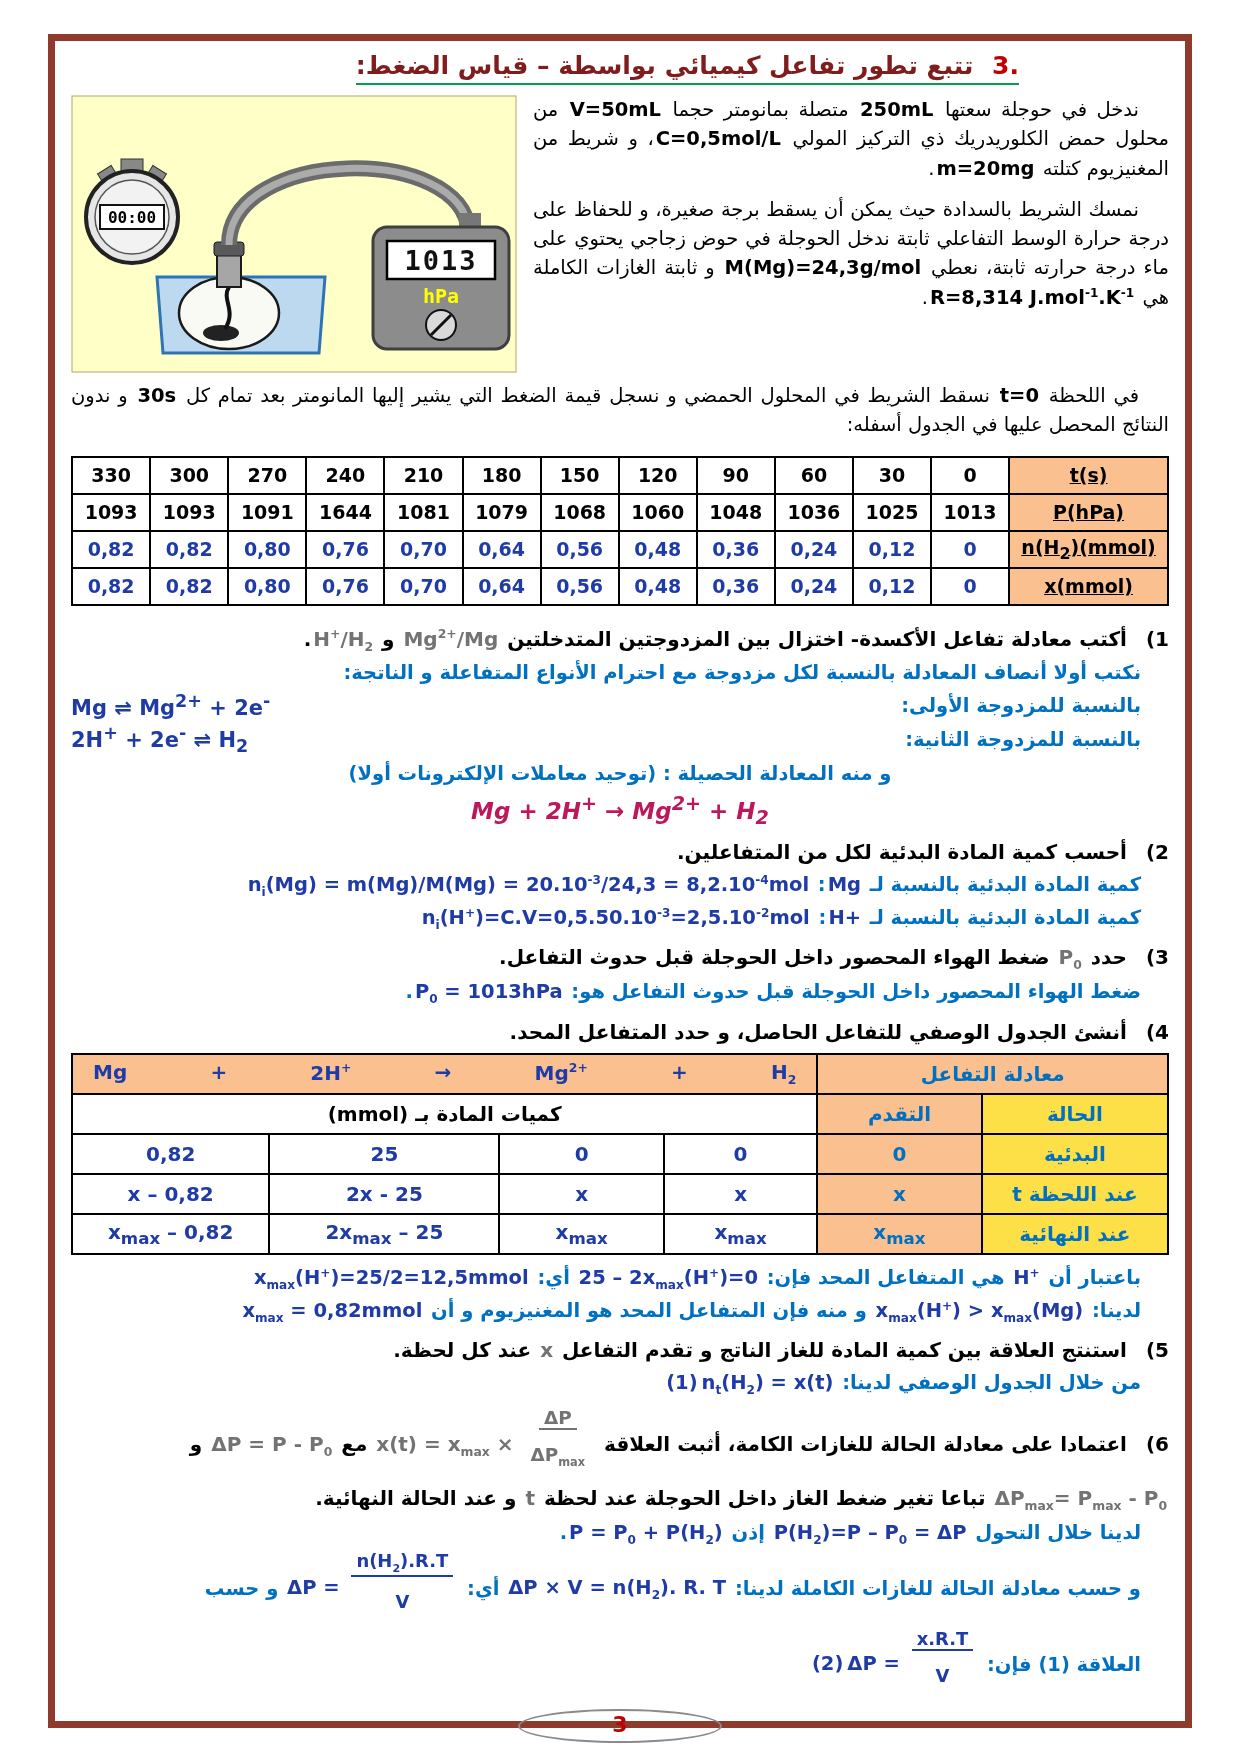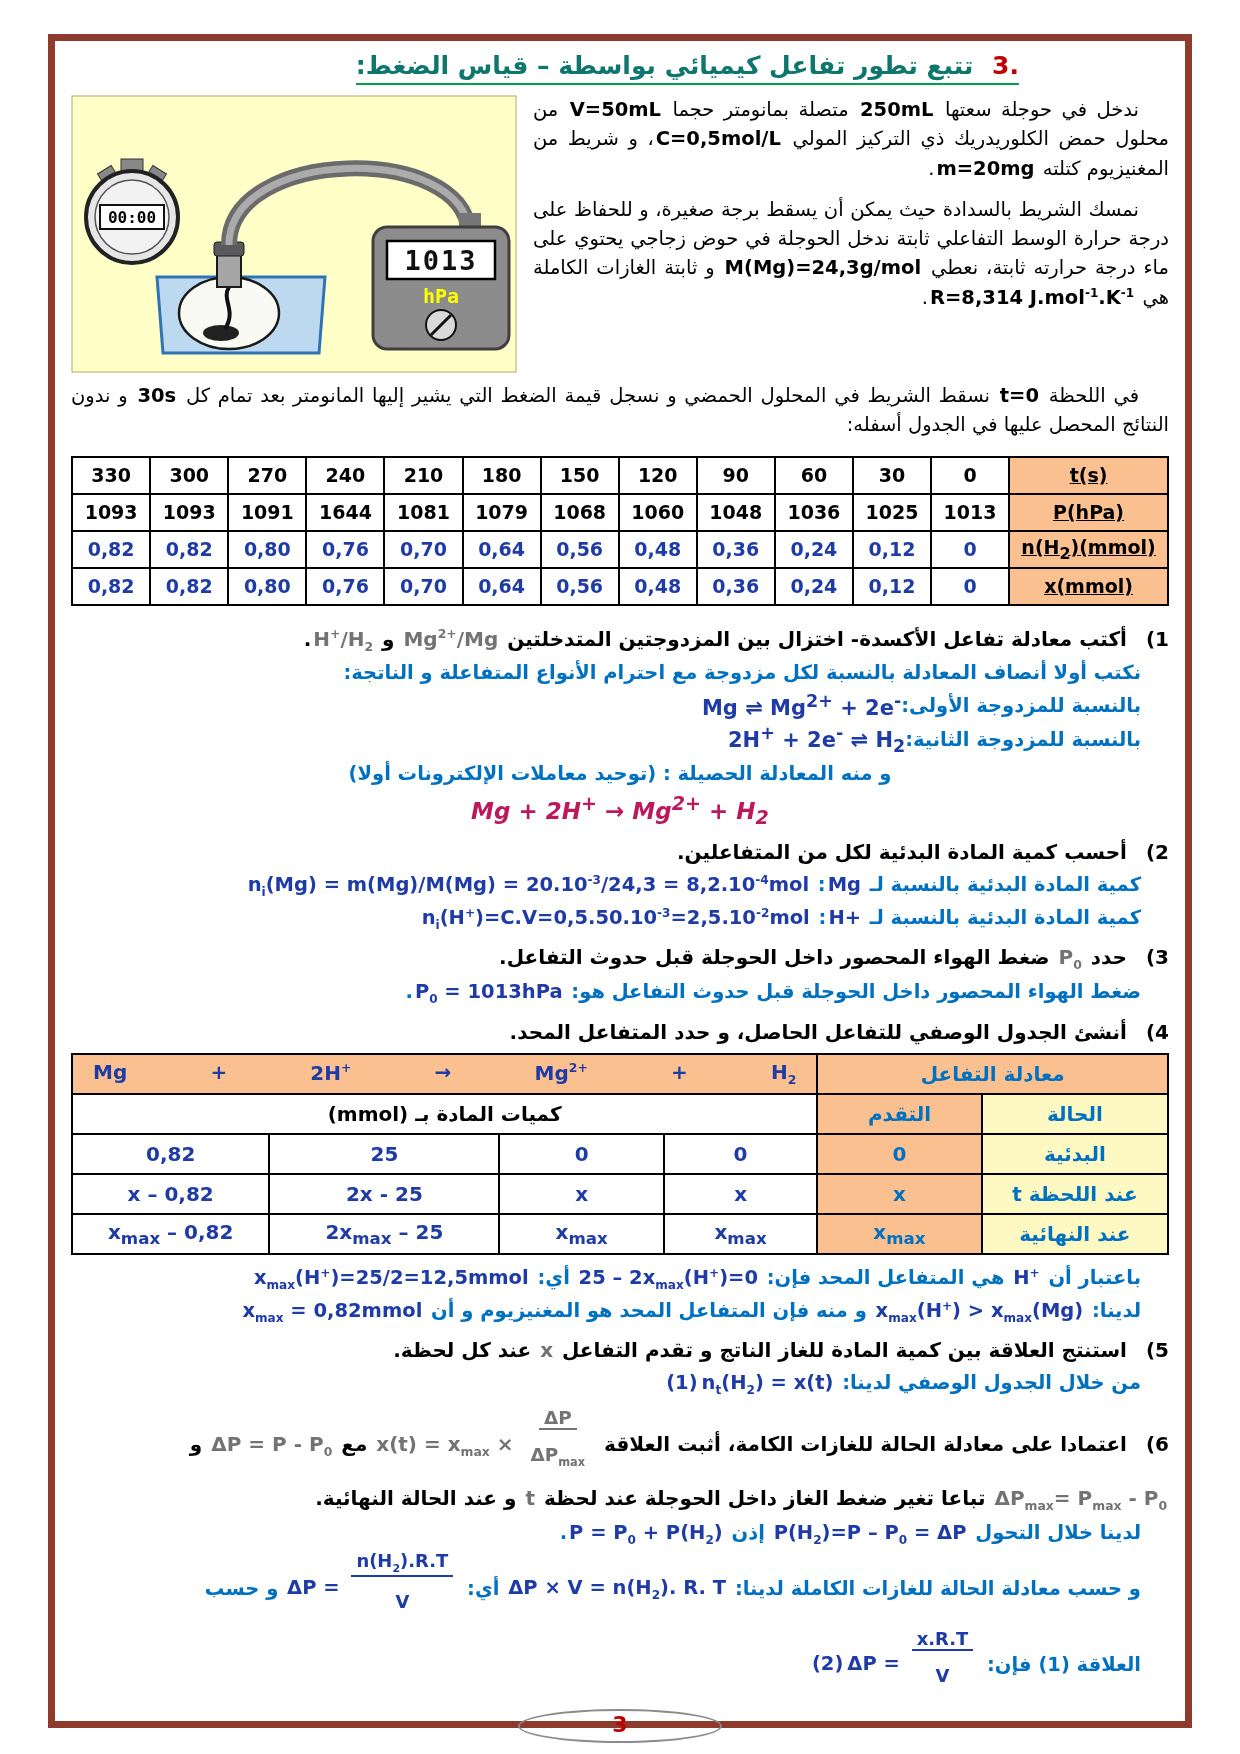--- a/index.html
+++ b/index.html
@@ -4,21 +4,21 @@
 <style>
   html,body{margin:0;padding:0;background:#ffffff;}
   .page{position:relative;width:1240px;height:1754px;background:#fff;
         font-family:"DejaVu Sans",sans-serif;color:#000;overflow:hidden;}
   .frame{position:absolute;left:48px;right:48px;top:34px;bottom:26px;
          border:7px solid #8E3A2D;padding:10px 16px 8px;display:flex;flex-direction:column;}
   
   .title{direction:rtl;text-align:right;padding-right:150px;font-size:25px;font-weight:bold;margin:0 0 10px;}
   .title-inner{display:inline-block;border-bottom:2.5px solid #00A14B;padding-bottom:3px;}
   .title-num{color:#C00000;display:inline-block;direction:ltr;margin-left:10px;}
-  .title-text{color:#0f766e;}
+  .title-text{color:#7f1d1d;}
   
   .toprow{display:flex;direction:rtl;gap:16px;align-items:flex-start;margin-bottom:4px;}
   .introcol{flex:1;min-width:0;}
   .diagrambox{flex:0 0 446px;}
   p.ar-text{direction:rtl;text-align:justify;font-size:19.5px;line-height:1.5;margin:0 0 12px;text-indent:30px;}
   .fm{font-weight:bold;margin:0 2px;white-space:nowrap;unicode-bidi:isolate;}
   .fm sup,.fm sub{font-size:.62em;}
   
   table.mtable{width:100%;border-collapse:collapse;direction:rtl;table-layout:fixed;margin:4px 0 10px;}
   .mtable th,.mtable td{border:2.2px solid #000;text-align:center;padding:4px 1px;
@@ -28,29 +28,29 @@
   
   .qa{direction:rtl;}
   p.q{direction:rtl;font-weight:bold;font-size:20px;margin:9px 0 3px;line-height:1.45;}
   p.q .fm{color:#737373;}
   .qmark{display:inline-block;direction:ltr;margin-left:12px;font-weight:bold;}
   p.ans{direction:rtl;color:#0070C0;font-weight:bold;font-size:19.5px;line-height:1.5;margin:2px 28px 2px 0;}
   p.ans .fm{color:#1F3BA6;}
   .fm.g{color:#00A14B;}
   .eqrow{display:flex;direction:rtl;align-items:center;margin:3px 0;}
   .eqlabel{color:#0070C0;font-weight:bold;font-size:19.5px;margin-right:28px;}
-  .eqrow .eq{flex:1;text-align:right;color:#1F3BA6;font-weight:bold;font-size:21px;direction:ltr;}
+  .eqrow .eq{flex:1;text-align:left;color:#1F3BA6;font-weight:bold;font-size:21px;direction:ltr;}
   p.ans.center{text-align:center;margin-right:0;}
   .final-eq{text-align:center;color:#be185d;font-weight:bold;font-size:23px;margin:4px 0 4px;direction:ltr;font-style:italic;}
   
   table.dtable{width:100%;border-collapse:collapse;direction:rtl;table-layout:fixed;margin:6px 0 8px;}
   .dtable td{border:2.2px solid #000;text-align:center;padding:4px 2px;font-size:20px;
              font-weight:bold;height:30px;color:#1F3BA6;}
   .dtable td.oc{background:#FAC090;color:#0070C0;}
-  .dtable td.lc{background:#fef9c3;color:#0070C0;}
+  .dtable td.lc{background:#fde047;color:#0070C0;}
   .dtable td.qty{color:#000;background:#fff;text-align:center;}
   .eqspread{display:flex;direction:ltr;justify-content:space-between;padding:0 16px;}
   .eqspread .fm{color:#1F3BA6;}
   
   .frac{display:inline-flex;flex-direction:column;align-items:center;vertical-align:middle;
         margin:0 5px;line-height:1.12;font-size:.92em;}
   .fnum{border-bottom:2px solid currentColor;padding:0 5px;}
   .fden{padding:15px 5px;}
   
   .pagenum-wrap{margin-top:auto;text-align:center;padding-top:6px;}

